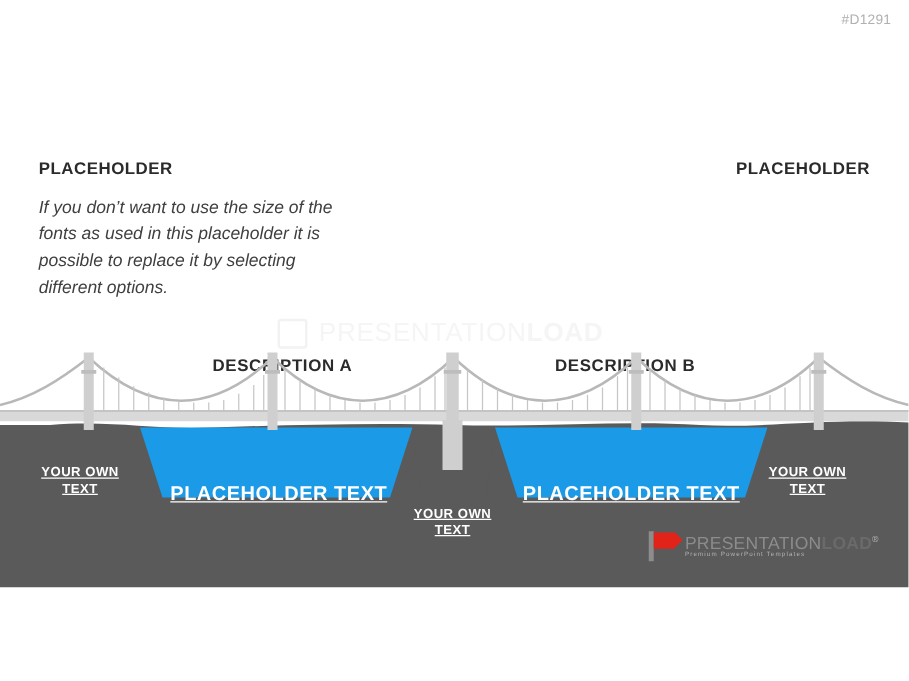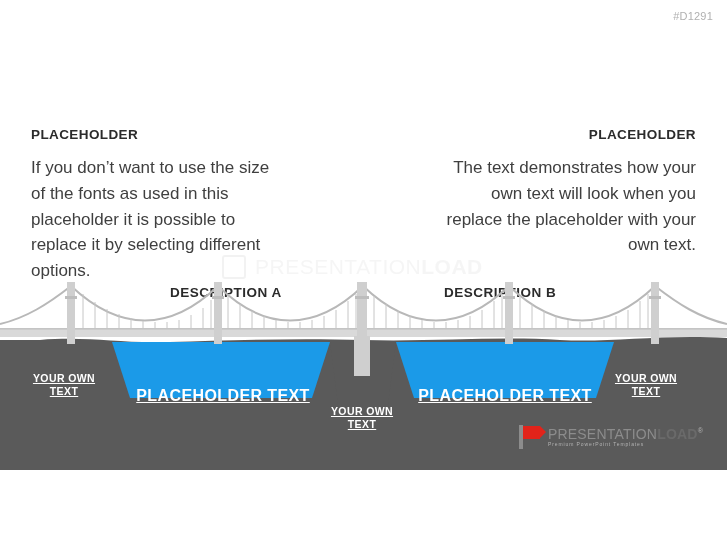--- a/index.html
+++ b/index.html
@@ -52,23 +52,24 @@
   
   .ph-heading {
     position: absolute;
     font-size: 13.5px;
     font-weight: bold;
     color: #2b2b2b;
     letter-spacing: 0.4px;
   }
   .ph-body {
     position: absolute;
-    font-size: 17px;
+    font-size: 14px;
     color: #3f3f3f;
     line-height: 1.52;
+    font-style: italic;
   }
   .left-heading { left: 31px; top: 127px; }
   .left-body { left: 31px; top: 155px; width: 250px; text-align: left; }
   .right-heading { right: 31px; top: 127px; text-align: right; }
   .right-body { right: 31px; top: 155px; width: 250px; text-align: right; }
 
   
   .watermark {
     position: absolute;
     left: 222px;
@@ -191,21 +192,20 @@
 
 <div class="slide">
 
   <div class="doc-id">#D1291</div>
 
 
   <div class="ph-heading left-heading">PLACEHOLDER</div>
   <div class="ph-body left-body">If you don’t want to use the size of the fonts as used in this placeholder it is possible to replace it by selecting different options.</div>
 
   <div class="ph-heading right-heading">PLACEHOLDER</div>
-  <div class="ph-body right-body">The text demonstrates how your own text will look when you replace the placeholder with your own text.</div>
 
   <div class="watermark">
     <div class="wm-box"></div>
     <div class="wm-text"><span>PRESENTATION</span><b>LOAD</b></div>
   </div>
 
   <div class="desc desc-a">DESCRIPTION A</div>
   <div class="desc desc-b">DESCRIPTION B</div>
 
   <div class="scene">

